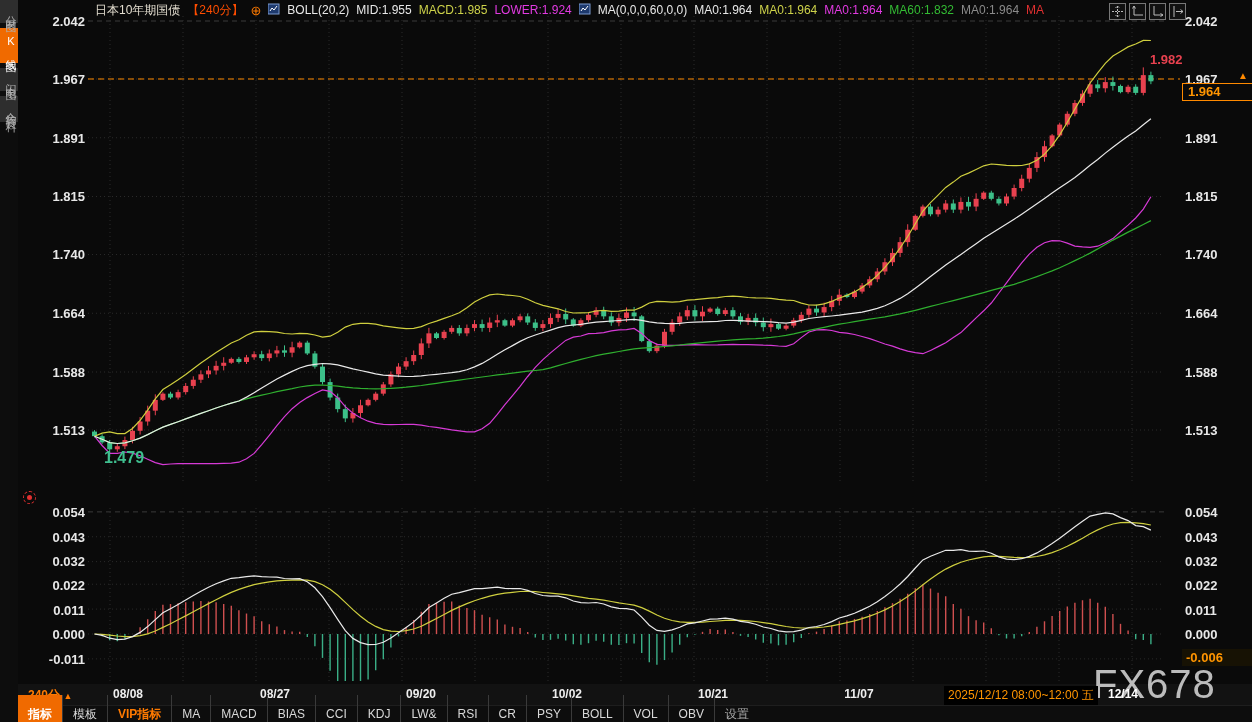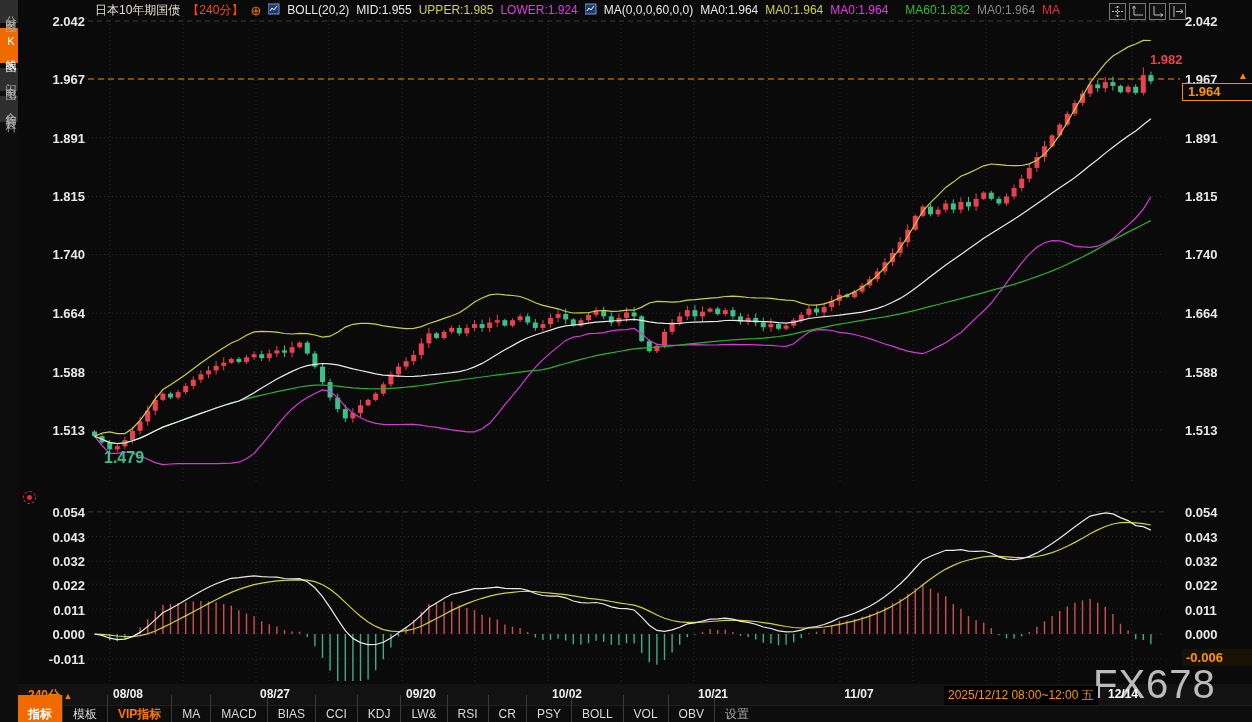--- a/index.html
+++ b/index.html
@@ -14,21 +14,21 @@
   .side-tab.active{background:#f06a00;color:#fff;}
   
   .topbar{position:absolute;left:18px;top:0;height:20px;width:1234px;z-index:4;display:flex;
           align-items:center;font-size:12px;white-space:nowrap;}
   .topbar .pad{width:70px;}
   .topbar span{margin-right:7px;}
   .t-title{color:#e3ddcf;}
   .t-period{color:#ff4d00;}
   .t-plus{color:#ff7a00;font-size:13px;}
   .c-white{color:#e8e8e8;} .c-yellow{color:#cdd24a;} .c-magenta{color:#e23ae2;}
-  .c-green{color:#33bb33;margin-left:10px;} .c-gray{color:#8a8a8a;} .c-red{color:#e03030;}
+  .c-green{color:#33bb33;} .c-gray{color:#8a8a8a;} .c-red{color:#e03030;}
   .mini-chart{display:inline-block;margin-right:5px;vertical-align:-2px;}
   .top-icons{position:absolute;right:66px;top:3px;display:flex;gap:3px;z-index:5;}
   .tool-box{width:15px;height:15px;border:1px solid #777;background:#111;display:flex;
             align-items:center;justify-content:center;cursor:pointer;}
   
   .pl{position:absolute;transform:translateY(-50%);font-size:13px;font-weight:bold;color:#e8e8e8;z-index:2;}
   .pl.left{left:30px;width:55px;text-align:right;}
   .pl.right{left:1185px;text-align:left;}
   
   .hi-label{position:absolute;left:1150px;top:52px;color:#e8414f;font-weight:bold;font-size:13px;z-index:3;}
@@ -554,21 +554,21 @@
     <span class="pad"></span>
     <span class="t-title">日本10年期国债</span>
     <span class="t-period">【240分】</span>
     <span class="t-plus">⊕</span>
     <span class="mini-chart"><svg width="12" height="12">
           <rect x="0" y="1" width="11" height="10" fill="#1e3a6e" stroke="#7a9ad0" stroke-width="1"></rect>
           <polyline points="2,8 4,5 6,7 9,3" fill="none" stroke="#fff" stroke-width="1"></polyline>
         </svg></span>
     <span class="c-white">BOLL(20,2)</span>
     <span class="c-white">MID:1.955</span>
-    <span class="c-yellow">UPPER:1.985</span>
+    <span class="c-yellow">MACD:1.985</span>
     <span class="c-magenta">LOWER:1.924</span>
     <span class="mini-chart"><svg width="12" height="12">
           <rect x="0" y="1" width="11" height="10" fill="#1e3a6e" stroke="#7a9ad0" stroke-width="1"></rect>
           <polyline points="2,8 4,5 6,7 9,3" fill="none" stroke="#fff" stroke-width="1"></polyline>
         </svg></span>
     <span class="c-white">MA(0,0,0,60,0,0)</span>
     <span class="c-white">MA0:1.964</span>
     <span class="c-yellow">MA0:1.964</span>
     <span class="c-magenta">MA0:1.964</span>
     <span class="c-green">MA60:1.832</span>

